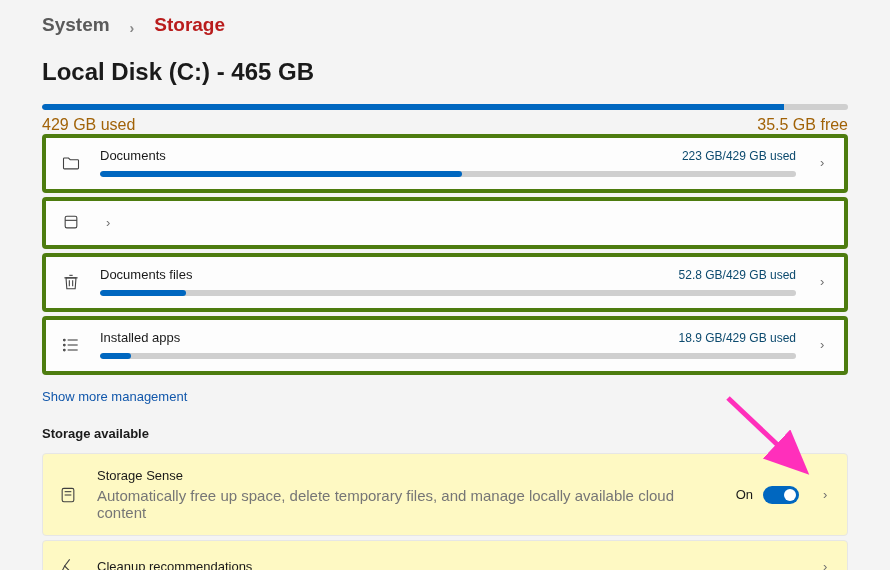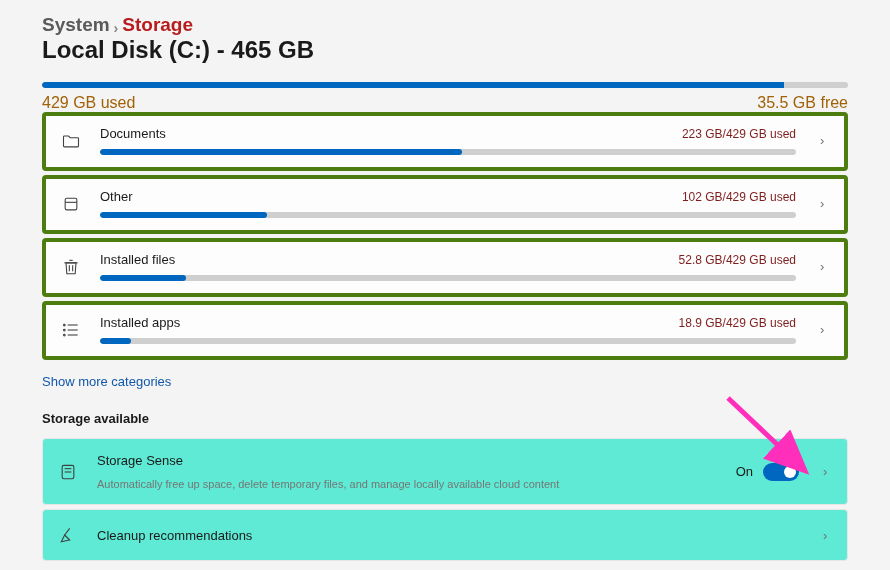--- a/index.html
+++ b/index.html
@@ -8,23 +8,24 @@
     background: #f4f4f4;
     width: 890px;
     height: 570px;
     overflow: hidden;
     color: #1a1a1a;
     padding: 14px 42px 0 42px;
   }
   .breadcrumb {
     display: flex;
     align-items: flex-end;
-    gap: 4px;
+    gap: 20px;
     font-size: 19px;
     font-weight: 600;
+    margin-bottom: 22px;
   }
   .breadcrumb .parent { color: #5a5a5a; font-weight: 600; }
   .breadcrumb .sep { color: #888; font-size: 14px; }
   .breadcrumb .current { color: #b91c1c; font-weight: 700; }
   .disk-title {
     font-size: 24px;
     font-weight: 700;
     margin-bottom: 18px;
   }
   .disk-bar-wrap { margin-bottom: 6px; }
@@ -67,21 +68,21 @@
     justify-content: center;
   }
   .card-body { flex: 1; min-width: 0; }
   .card-head {
     display: flex;
     justify-content: space-between;
     align-items: baseline;
     margin-bottom: 8px;
   }
   .card-title { font-size: 13px; color: #1a1a1a; font-weight: 400; }
-  .card-usage { font-size: 12px; color: #7f1d1d; }
+  .card-usage { font-size: 12px; color: #0c4a6e; }
   .cat-bar {
     height: 6px;
     border-radius: 3px;
     background: #cfcfcf;
     overflow: hidden;
     width: 100%;
   }
   .cat-bar-fill { height: 100%; background: #0067c0; border-radius: 3px; }
   .chevron {
     flex: 0 0 16px;
@@ -97,33 +98,33 @@
     cursor: pointer;
     display: inline-block;
   }
   .section-heading {
     font-size: 13px;
     font-weight: 600;
     color: #1a1a1a;
     margin-bottom: 12px;
   }
   .mgmt-card {
-    background: #5eead4;
+    background: #fef9c3;
     border: 1px solid #e6e6e6;
     border-radius: 4px;
     padding: 14px 14px;
     margin-bottom: 4px;
     display: flex;
     align-items: center;
     gap: 18px;
     cursor: pointer;
   }
   .mgmt-body { flex: 1; min-width: 0; }
   .mgmt-title { font-size: 13px; color: #1a1a1a; }
-  .mgmt-sub { font-size: 11px; color: #767676; margin-top: 10px; }
+  .mgmt-sub { font-size: 15px; color: #767676; margin-top: 4px; }
   .toggle-wrap {
     display: flex;
     align-items: center;
     gap: 10px;
   }
   .toggle-label { font-size: 13px; color: #1a1a1a; }
   .toggle {
     width: 36px;
     height: 18px;
     background: #0067c0;
@@ -188,44 +189,35 @@
       </div>
       <div class="chevron">›</div>
     </div>
     <div class="card">
       <div class="card-icon">
         <svg class="icon-stroke" viewBox="0 0 24 24" width="20" height="20">
           <rect x="5" y="5" width="14" height="14" rx="2"></rect>
           <line x1="5" y1="10" x2="19" y2="10"></line>
         </svg>
       </div>
-      <div class="card-body">
-        <div class="card-head">
-          <span class="card-title">Other</span>
-          <span class="card-usage">102 GB/429 GB used</span>
-        </div>
-        <div class="cat-bar">
-          <div class="cat-bar-fill" style="width:24%"></div>
-        </div>
-      </div>
       <div class="chevron">›</div>
     </div>
     <div class="card">
       <div class="card-icon">
         <svg class="icon-stroke" viewBox="0 0 24 24" width="20" height="20">
           <path d="M6 7 L18 7 L17 20 L7 20 Z"></path>
           <line x1="4" y1="7" x2="20" y2="7"></line>
           <line x1="10" y1="4" x2="14" y2="4"></line>
           <line x1="10" y1="10" x2="10" y2="17"></line>
           <line x1="14" y1="10" x2="14" y2="17"></line>
         </svg>
       </div>
       <div class="card-body">
         <div class="card-head">
-          <span class="card-title">Installed files</span>
+          <span class="card-title">Documents files</span>
           <span class="card-usage">52.8 GB/429 GB used</span>
         </div>
         <div class="cat-bar">
           <div class="cat-bar-fill" style="width:12.3%"></div>
         </div>
       </div>
       <div class="chevron">›</div>
     </div>
     <div class="card">
       <div class="card-icon">
@@ -244,21 +236,21 @@
           <span class="card-usage">18.9 GB/429 GB used</span>
         </div>
         <div class="cat-bar">
           <div class="cat-bar-fill" style="width:4.4%"></div>
         </div>
       </div>
       <div class="chevron">›</div>
     </div>
   </div>
 
-<div class="show-more">Show more categories</div>
+<div class="show-more">Show more management</div>
 
 
 <div class="section-heading">Storage available</div>
 
 <div class="mgmt-card">
   <div class="card-icon">
     <svg class="icon-stroke" viewBox="0 0 24 24" width="20" height="20">
         <rect x="5" y="4" width="14" height="16" rx="2"></rect>
         <line x1="8" y1="8" x2="16" y2="8"></line>
         <line x1="8" y1="12" x2="16" y2="12"></line>

